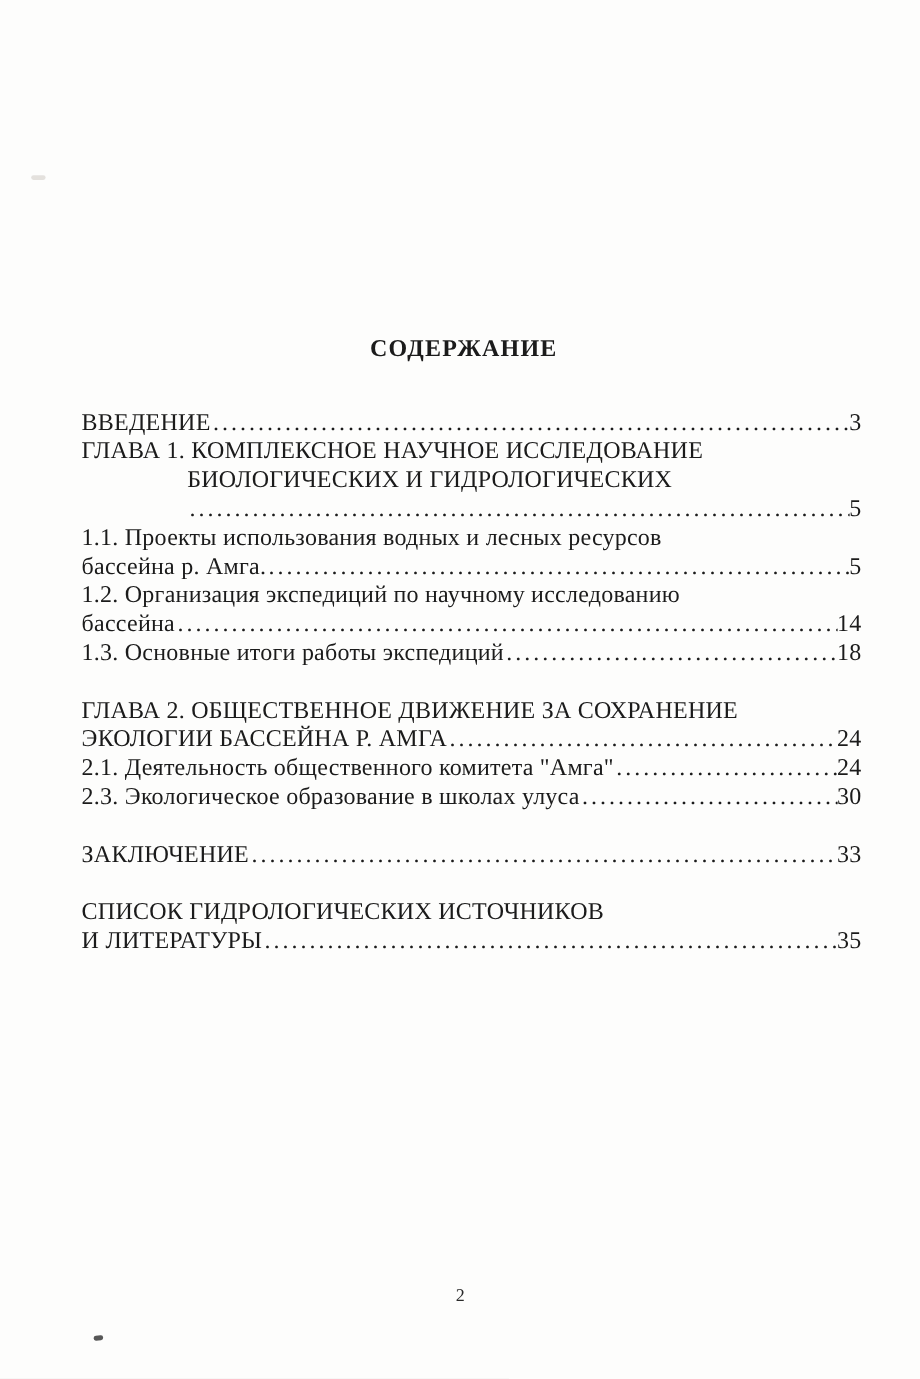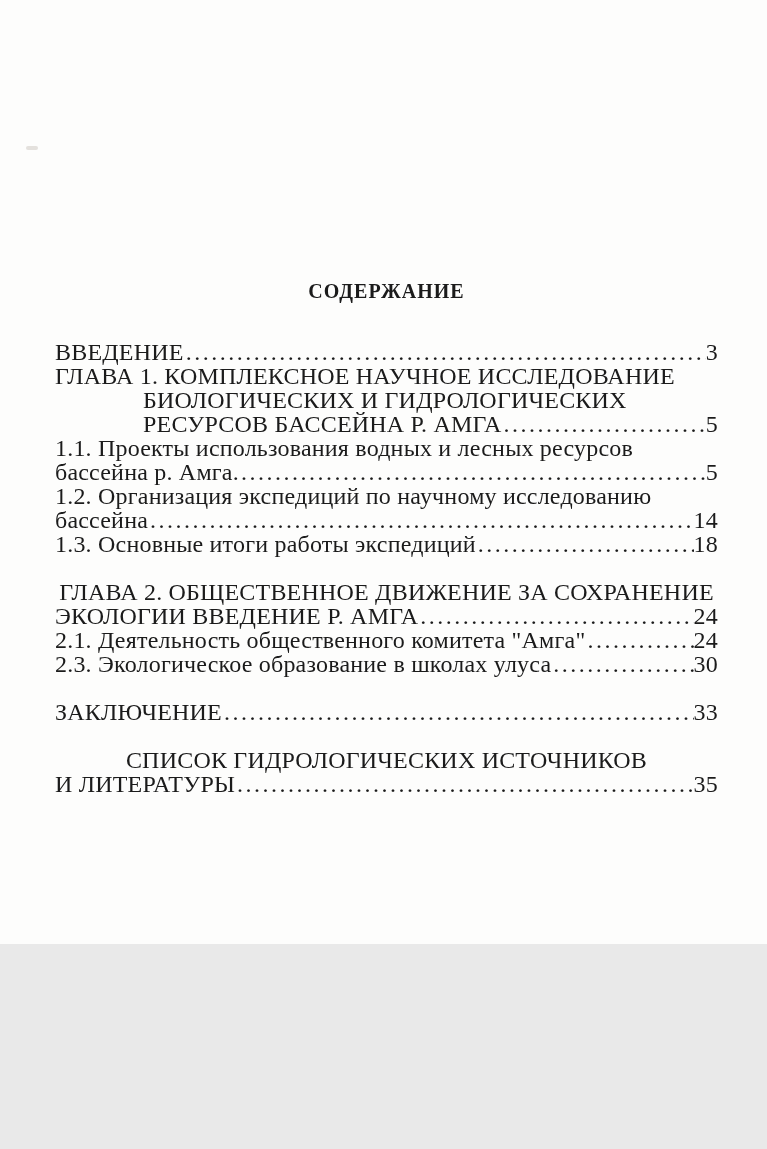--- a/index.html
+++ b/index.html
@@ -1,21 +1,21 @@
 <!DOCTYPE html>
 <html><head>
 <meta charset="utf-8">
 <style>
   html, body { margin: 0; padding: 0; }
   body { background: #e9e9e9; }
 
   .page {
     position: relative;
     width: 767px;
-    height: 944px;
+    height: 1149px;
     margin: 0 auto;
     background: #fdfdfc;
     font-family: "Liberation Serif", "DejaVu Serif", serif;
     color: #1b1b1b;
     overflow: hidden;
   }
 
   .content {
     position: absolute;
     left: 55px;
@@ -28,25 +28,26 @@
     text-align: center;
     font-size: 20px;
     font-weight: 700;
     letter-spacing: 1px;
   }
 
   .toc-row {
     display: flex;
     align-items: baseline;
     line-height: 24px;
-    font-size: 24px;
+    font-size: 20px;
     letter-spacing: 0.2px;
+    margin-left: 13px;
   }
   .toc-row.indent { padding-left: 88px; align-items: center; }
-  .toc-row.gap    { margin-top: 24px; justify-content: center; }
+  .toc-row.gap    { margin-top: 24px; }
 
   .label    { white-space: nowrap; }
   .dots {
     flex: 1 1 auto;
     overflow: hidden;
     white-space: nowrap;
     letter-spacing: 2.5px;
     margin-left: 2px;
   }
   .dots::after {
@@ -103,21 +104,20 @@
 
     <div class="toc-row">
       <span class="label">ГЛАВА 1. КОМПЛЕКСНОЕ НАУЧНОЕ ИССЛЕДОВАНИЕ</span>
     </div>
 
     <div class="toc-row indent">
       <span class="label">БИОЛОГИЧЕСКИХ И ГИДРОЛОГИЧЕСКИХ</span>
     </div>
 
     <div class="toc-row indent">
-      <span class="label">РЕСУРСОВ БАССЕЙНА Р. АМГА</span>
       <span class="dots"></span>
       <span class="page-num">5</span>
     </div>
 
     <div class="toc-row">
       <span class="label">1.1. Проекты использования водных и лесных ресурсов</span>
     </div>
 
     <div class="toc-row">
       <span class="label">бассейна р. Амга.</span>
@@ -139,21 +139,21 @@
       <span class="label">1.3. Основные итоги работы экспедиций </span>
       <span class="dots"></span>
       <span class="page-num">18</span>
     </div>
 
     <div class="toc-row gap">
       <span class="label">ГЛАВА 2. ОБЩЕСТВЕННОЕ ДВИЖЕНИЕ ЗА СОХРАНЕНИЕ</span>
     </div>
 
     <div class="toc-row">
-      <span class="label">ЭКОЛОГИИ ВВЕДЕНИЕ Р. АМГА </span>
+      <span class="label">ЭКОЛОГИИ БАССЕЙНА Р. АМГА </span>
       <span class="dots"></span>
       <span class="page-num">24</span>
     </div>
 
     <div class="toc-row">
       <span class="label">2.1. Деятельность общественного комитета "Амга"</span>
       <span class="dots"></span>
       <span class="page-num">24</span>
     </div>
 

